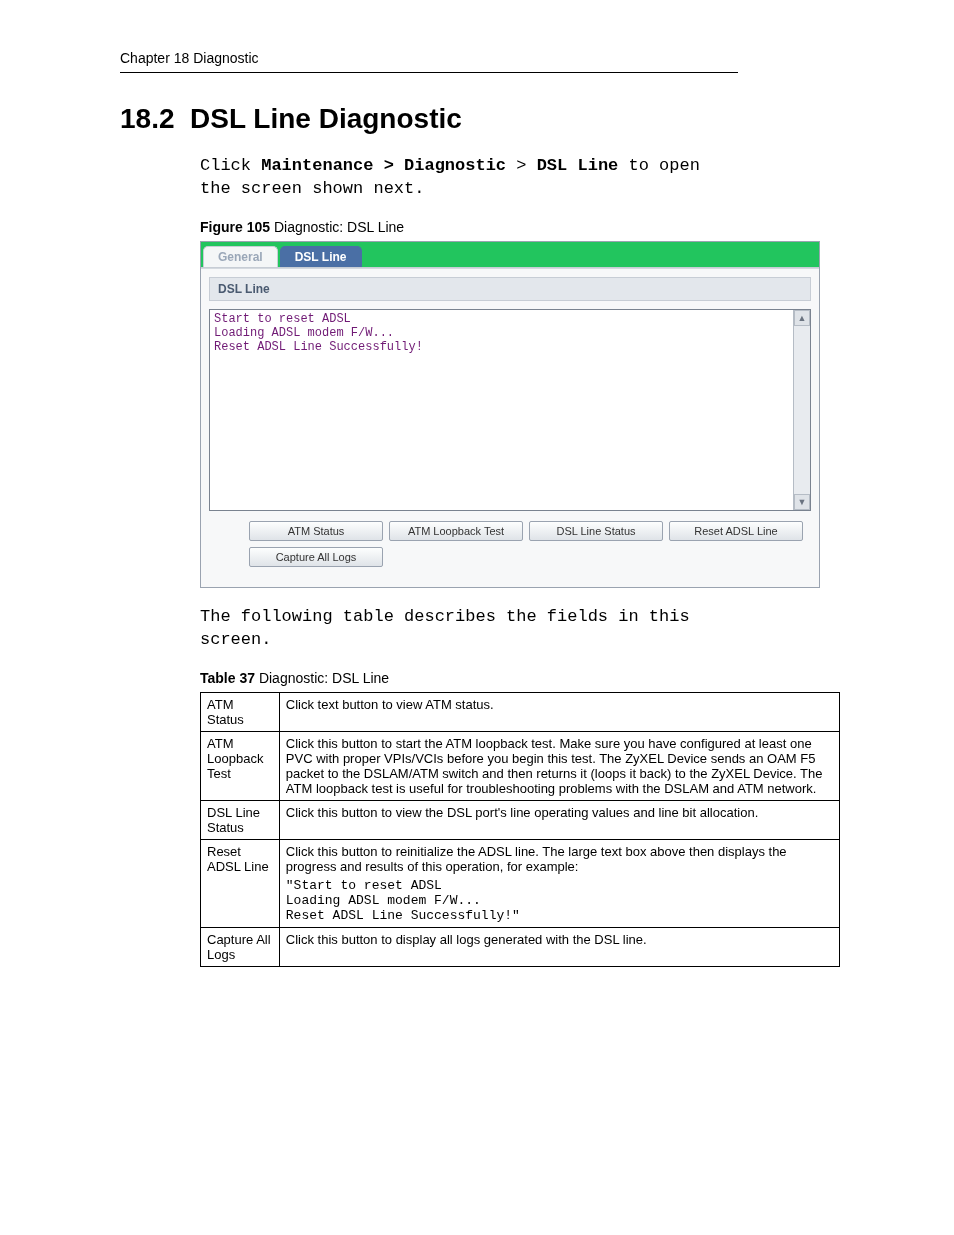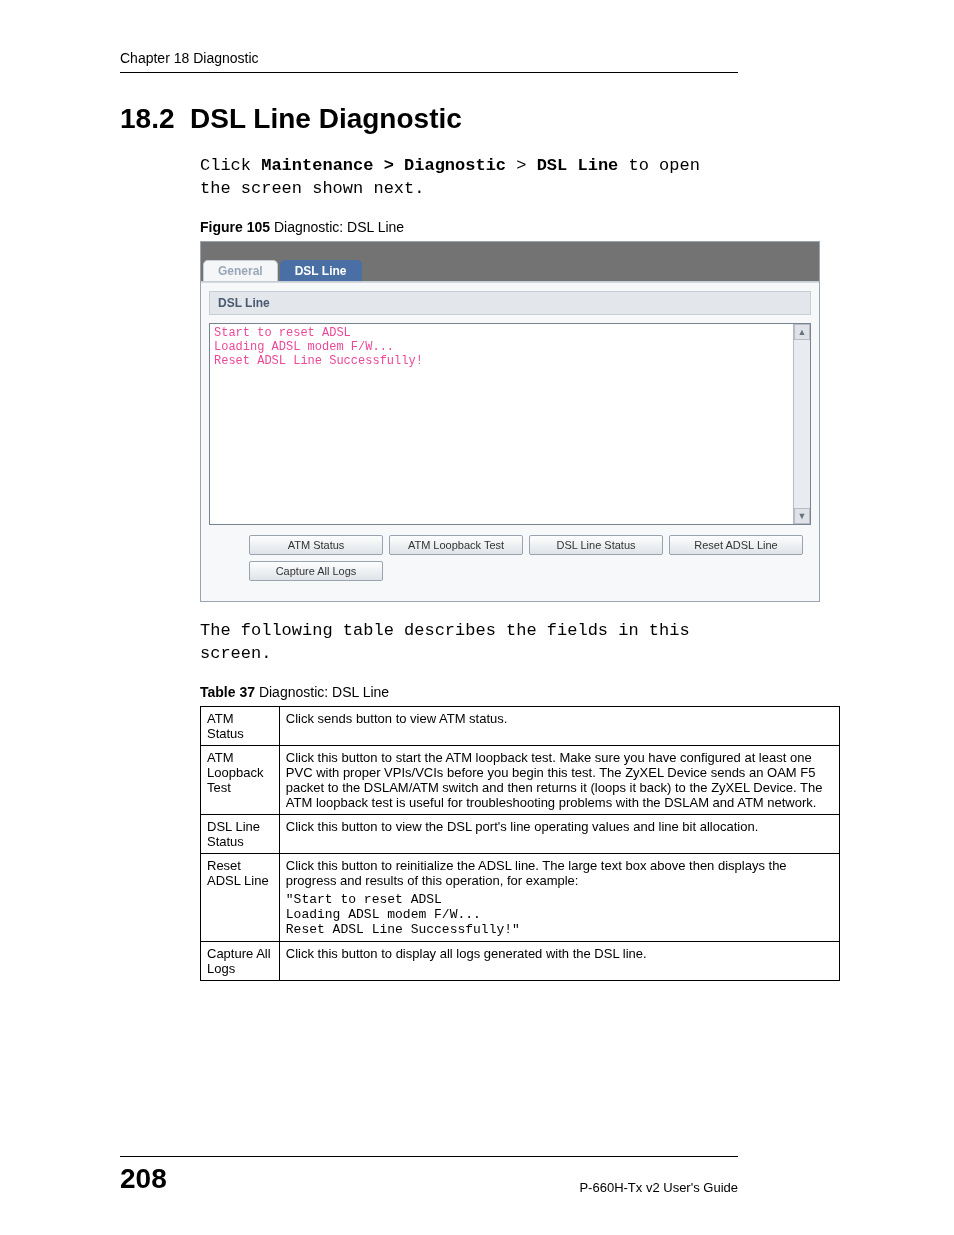--- a/index.html
+++ b/index.html
@@ -56,22 +56,22 @@
     border: 1px solid #9aa3b0;
     background: #eef0f1;
     box-sizing: border-box;
     font-family: Arial, Helvetica, sans-serif;
     font-size: 12px;
     color: #4a5a70;
     margin-bottom: 18px;
   }
   .tabstrip {
     display: flex;
-    padding: 18px 2px 0 2px;
-    background: #737373;
+    padding: 4px 2px 0 2px;
+    background: #22c55e;
     border-bottom: 1px solid #c7cdd5;
   }
   .tab {
     padding: 3px 14px 3px 14px;
     border: 1px solid #c7cdd5;
     border-bottom: none;
     background: #f4f6f7;
     color: #9aa7b8;
     border-radius: 5px 5px 0 0;
     font-size: 12px;
@@ -104,21 +104,21 @@
     border-right: none;
     height: 200px;
     margin: 0 0 10px 0;
     display: flex;
   }
   .logtext {
     flex: 1;
     padding: 2px 4px;
     font-family: "Courier New", monospace;
     font-size: 12px;
-    color: #ec4899;
+    color: #701a75;
     white-space: pre;
     overflow: hidden;
   }
   .scrollbar {
     width: 16px;
     background: #e2e5e9;
     border-left: 1px solid #b5bcc5;
     border-right: 1px solid #7a8390;
     display: flex;
     flex-direction: column;
@@ -257,21 +257,21 @@
   <p class="body-text">The following table describes the fields in this screen.</p>
 
   <div class="caption">
     <span class="cap-bold">Table 37</span><span>   Diagnostic: DSL Line</span>
   </div>
 
   <table class="desc">
     <tbody>
     <tr>
       <td>ATM Status</td>
-      <td>Click sends button to view ATM status.</td>
+      <td>Click text button to view ATM status.</td>
     </tr>
     <tr>
       <td>ATM Loopback Test</td>
       <td>Click this button to start the ATM loopback test. Make sure you have configured at least one PVC with proper VPIs/VCIs before you begin this test. The ZyXEL Device sends an OAM F5 packet to the DSLAM/ATM switch and then returns it (loops it back) to the ZyXEL Device. The ATM loopback test is useful for troubleshooting problems with the DSLAM and ATM network.</td>
     </tr>
     <tr>
       <td>DSL Line Status</td>
       <td>Click this button to view the DSL port's line operating values and line bit allocation.</td>
     </tr>
     <tr>
@@ -283,21 +283,14 @@
 Reset ADSL Line Successfully!"</span>
       </td>
     </tr>
     <tr>
       <td>Capture All Logs</td>
       <td>Click this button to display all logs generated with the DSL line.</td>
     </tr>
   </tbody>
     </table>
 
-  <div class="footer">
-    <hr>
-    <div class="footer-row">
-      <div class="page-num">208</div>
-      <div class="guide-name">P-660H-Tx v2 User's Guide</div>
-    </div>
-  </div>
 
 </div>
 
 </body></html>

